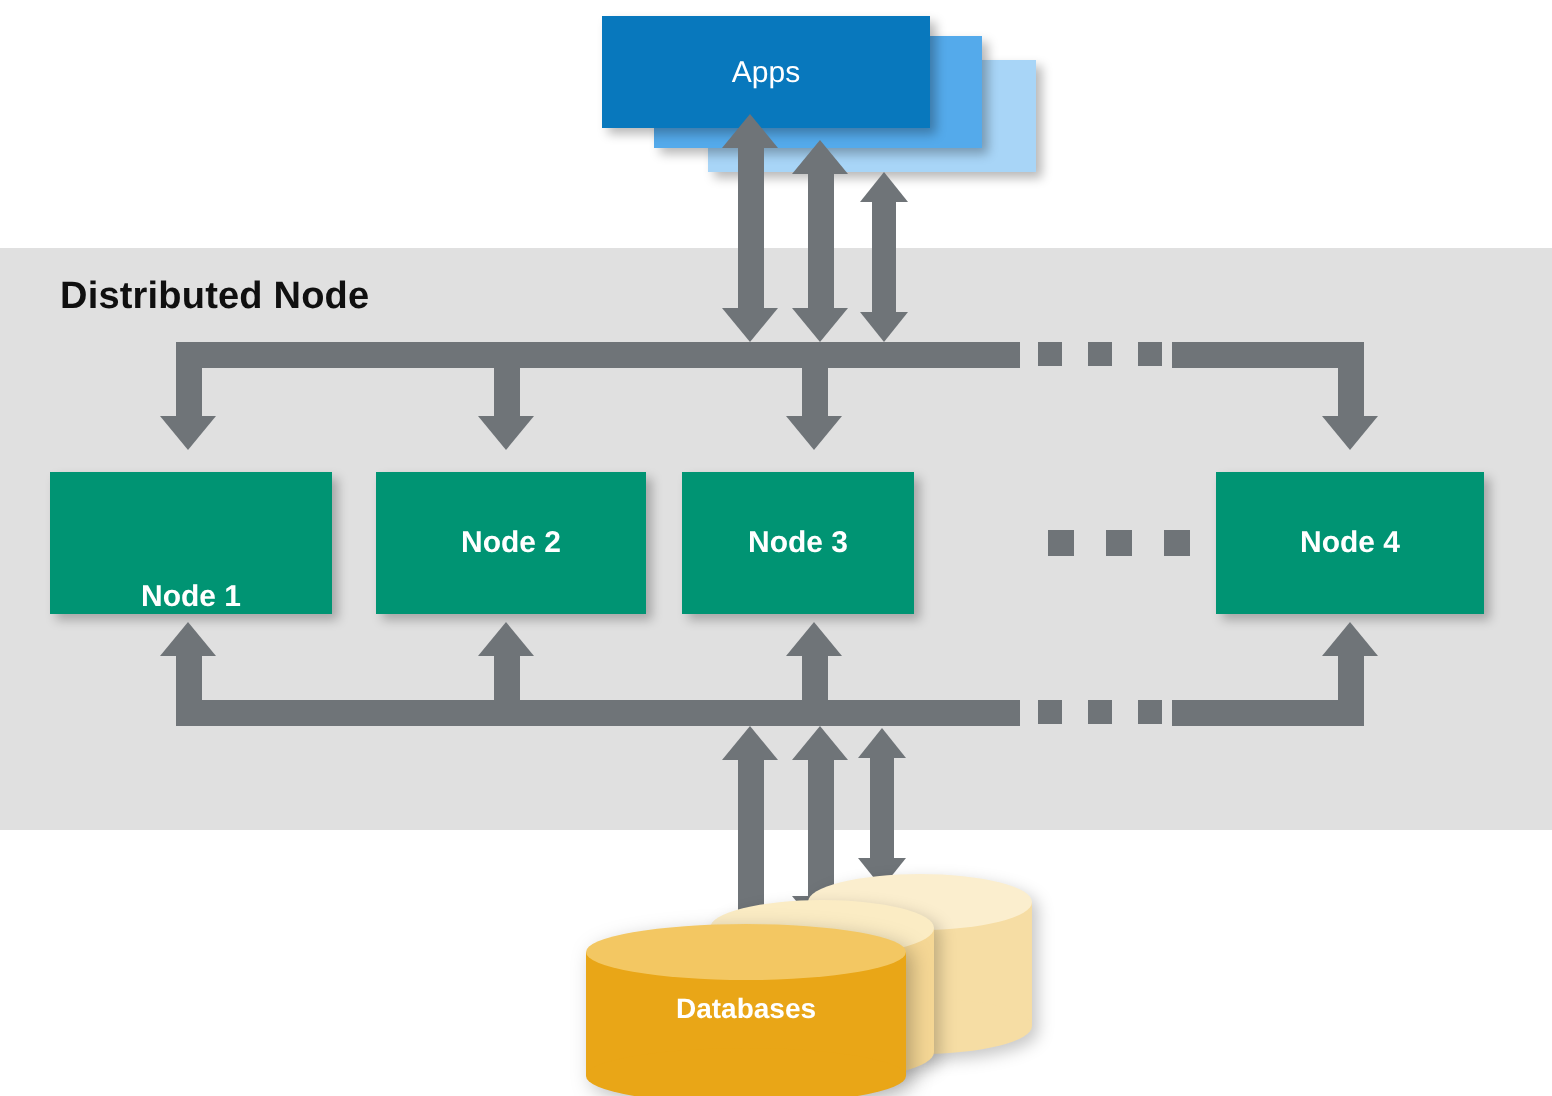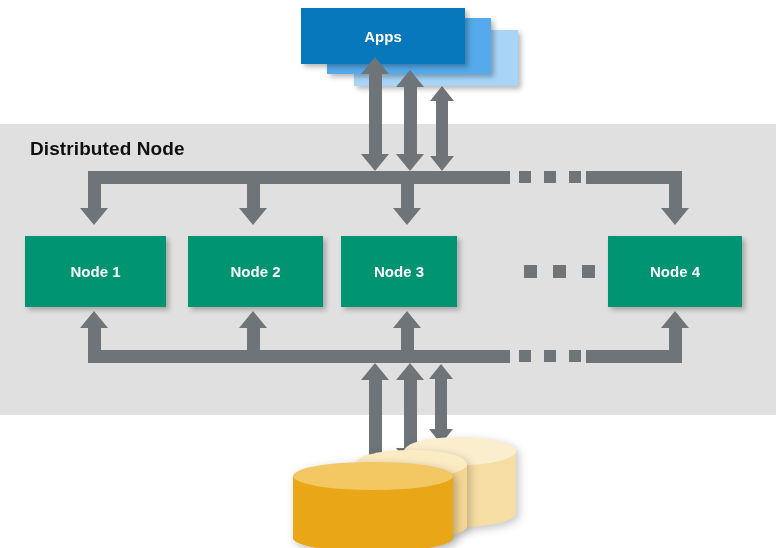--- a/index.html
+++ b/index.html
@@ -49,41 +49,41 @@
   .app-label {
     position: absolute;
     left: 301px;
     top: 8px;
     width: 164px;
     height: 56px;
     display: flex;
     align-items: center;
     justify-content: center;
     font-size: 15px;
-    font-weight: bold;
+    font-weight: normal;
     color: #ffffff;
   }
 
   
   .node {
     position: absolute;
     top: 236px;
     height: 71px;
     background: #009473;
     box-shadow: 3px 3px 5px rgba(0,0,0,0.26);
     display: flex;
     align-items: center;
     justify-content: center;
   }
   .node span {
     font-size: 15px;
     font-weight: bold;
     color: #ffffff;
   }
-  .node-1 { left: 25px;  width: 141px; }
+  .node-1 { left: 25px;  width: 141px; align-items: flex-end; }
   .node-2 { left: 188px; width: 135px; }
   .node-3 { left: 341px; width: 116px; }
   .node-4 { left: 608px; width: 134px; }
 
   
   .dots { position: absolute; display: flex; }
   .dots i {
     display: block;
     background: #6f7478;
   }
@@ -289,14 +289,15 @@
   <div class="cyl db-mid">
     <div class="body"></div>
     <div class="bottom"></div>
     <div class="top"></div>
   </div>
   <div class="cyl db-front">
     <div class="body"></div>
     <div class="bottom"></div>
     <div class="top"></div>
   </div>
+  <div class="db-label">Databases</div>
 
 </div>
 
 </body></html>

